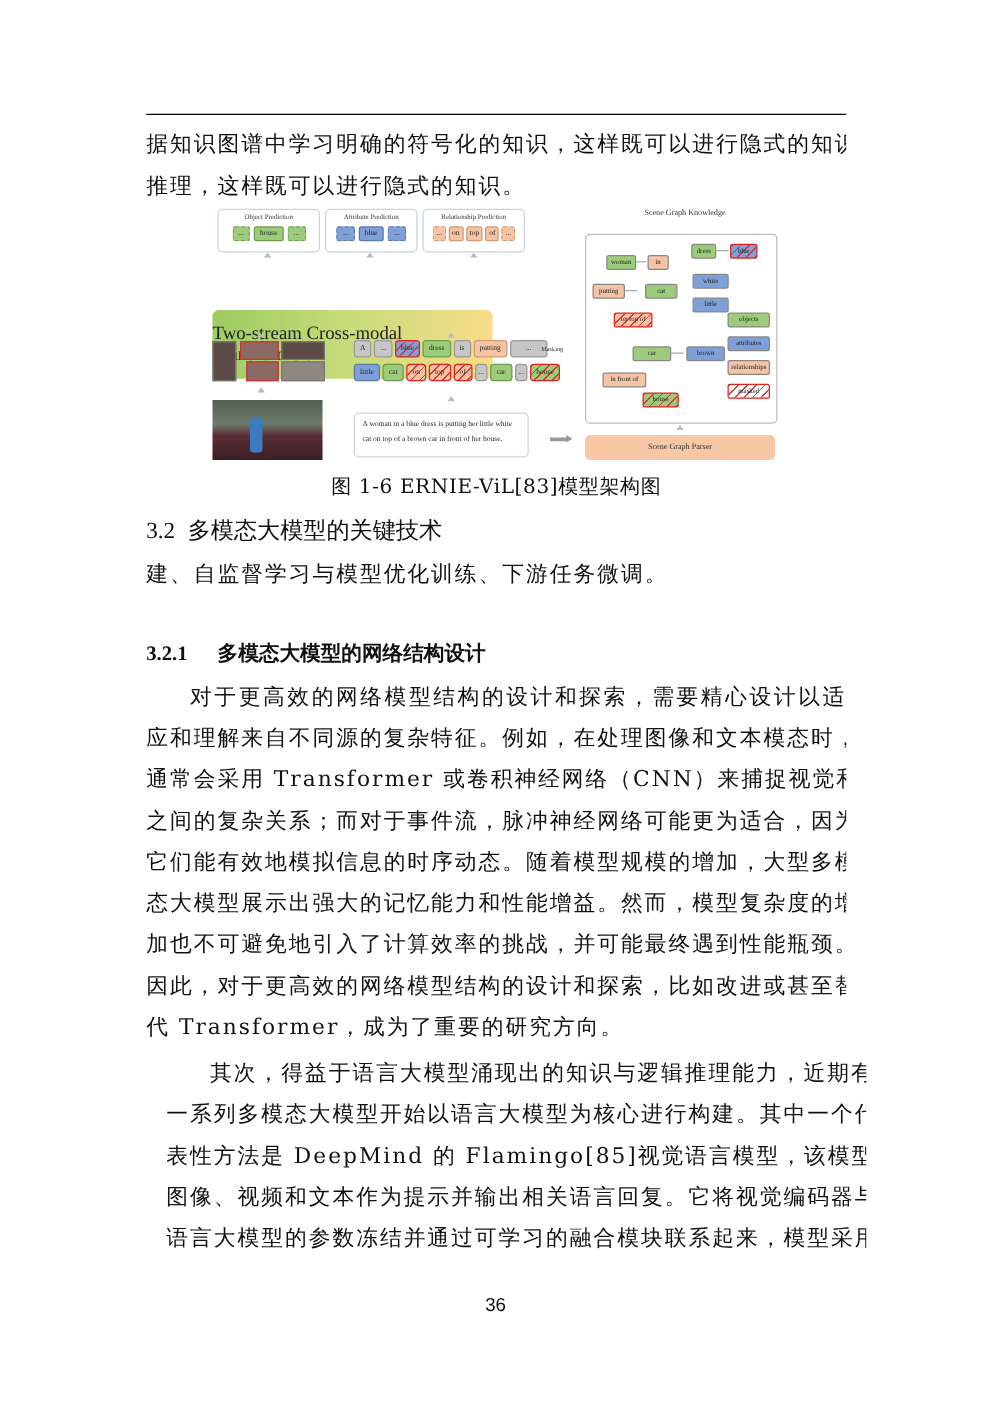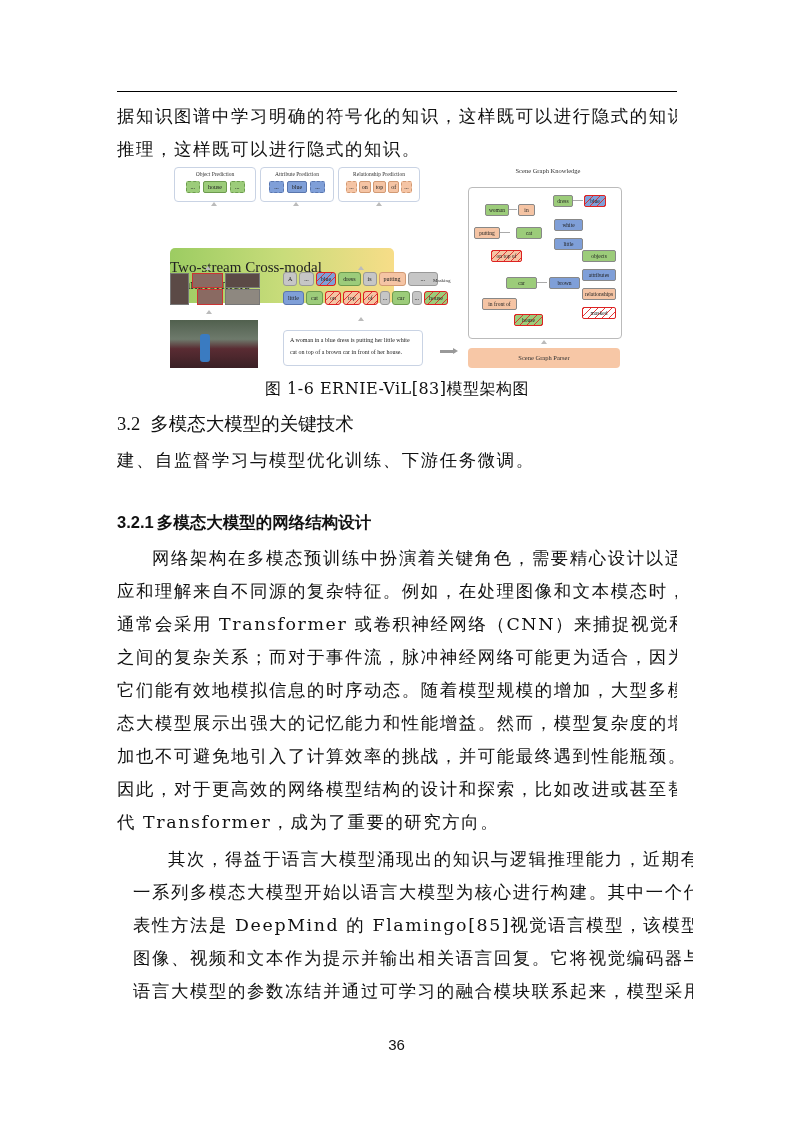--- a/index.html
+++ b/index.html
@@ -8,21 +8,21 @@
   .header-rule { position: absolute; left: 117px; top: 91px; width: 560px; height: 0; border-top: 1.2px solid #000; }
   .para { position: absolute; left: 117px; width: 560px; font-size: 17.4px; line-height: 33px;
           letter-spacing: 1.6px; text-align: justify; text-align-last: justify; }
   .para .ln { display: block; height: 33px; white-space: nowrap; overflow: hidden; }
   .para .ln.last { text-align-last: left; }
   .indent { padding-left: 35px; }
   .caption { position: absolute; left: 117px; width: 560px; top: 379px; text-align: center; font-size: 16px; letter-spacing: 0.5px; }
   .h2 { position: absolute; left: 117px; top: 411px; font-size: 18.5px; font-family: "DejaVu Sans", "Liberation Sans", sans-serif; font-weight: normal; }
   .h2 .num { font-family: "Liberation Serif", serif; margin-right: 10px; }
   .h3 { position: absolute; left: 117px; top: 512px; font-size: 16.5px; font-weight: bold; font-family: "DejaVu Sans", "Liberation Sans", sans-serif; }
-  .h3 .num { font-family: Liberation Sans, sans-serif; margin-right: 3px; }
+  .h3 .num { font-family: Liberation Serif, serif; margin-right: 24px; }
   .page-num { position: absolute; left: 0; width: 793px; top: 1036px; text-align: center; font-size: 15px; font-family: "Liberation Sans", sans-serif; }
 
   
   .figure { position: absolute; left: 168px; top: 165px; width: 460px; height: 205px; font-family: "Liberation Serif", serif; }
   .pred-box { position: absolute; top: 2px; height: 33px; border: 1px solid #c9d3e4; border-radius: 4px; background: #fff; }
   .pred-title { font-size: 5.5px; text-align: center; margin-top: 3px; color: #333; }
   .pred-tokens { display: flex; justify-content: center; gap: 3px; margin-top: 4px; }
   .tok { font-size: 6px; height: 10px; line-height: 10px; padding: 0 4px; border-radius: 2px; border: 1px solid #888; color: #222; }
   .tok.dash { border-style: dashed; }
   .g { background: #9ccc7a; border-color: #6d9b4f; }
@@ -167,21 +167,21 @@
   <span class="num">3.2</span><span>多模态大模型的关键技术</span>
 </div>
 <div class="para" style="top:444px;">
   <span class="ln last">建、自监督学习与模型优化训练、下游任务微调。</span>
 </div>
 
 <div class="h3">
   <span class="num">3.2.1</span><span>多模态大模型的网络结构设计</span>
 </div>
 <div class="para" style="top:542px;">
-  <span class="ln indent">网络架构在多模态预训练中扮演着关键角色，需要精心设计以适</span>
+  <span class="ln indent">对于更高效的网络模型结构的设计和探索，需要精心设计以适</span>
   <span class="ln">应和理解来自不同源的复杂特征。例如，在处理图像和文本模态时，</span>
   <span class="ln">通常会采用 Transformer 或卷积神经网络（CNN）来捕捉视觉和语言</span>
   <span class="ln">之间的复杂关系；而对于事件流，脉冲神经网络可能更为适合，因为</span>
   <span class="ln">它们能有效地模拟信息的时序动态。随着模型规模的增加，大型多模</span>
   <span class="ln">态大模型展示出强大的记忆能力和性能增益。然而，模型复杂度的增</span>
   <span class="ln">加也不可避免地引入了计算效率的挑战，并可能最终遇到性能瓶颈。</span>
   <span class="ln">因此，对于更高效的网络模型结构的设计和探索，比如改进或甚至替</span>
   <span class="ln last">代 Transformer，成为了重要的研究方向。</span>
 </div>
 <div class="para" style="top:843px;margin-left:16px;">

